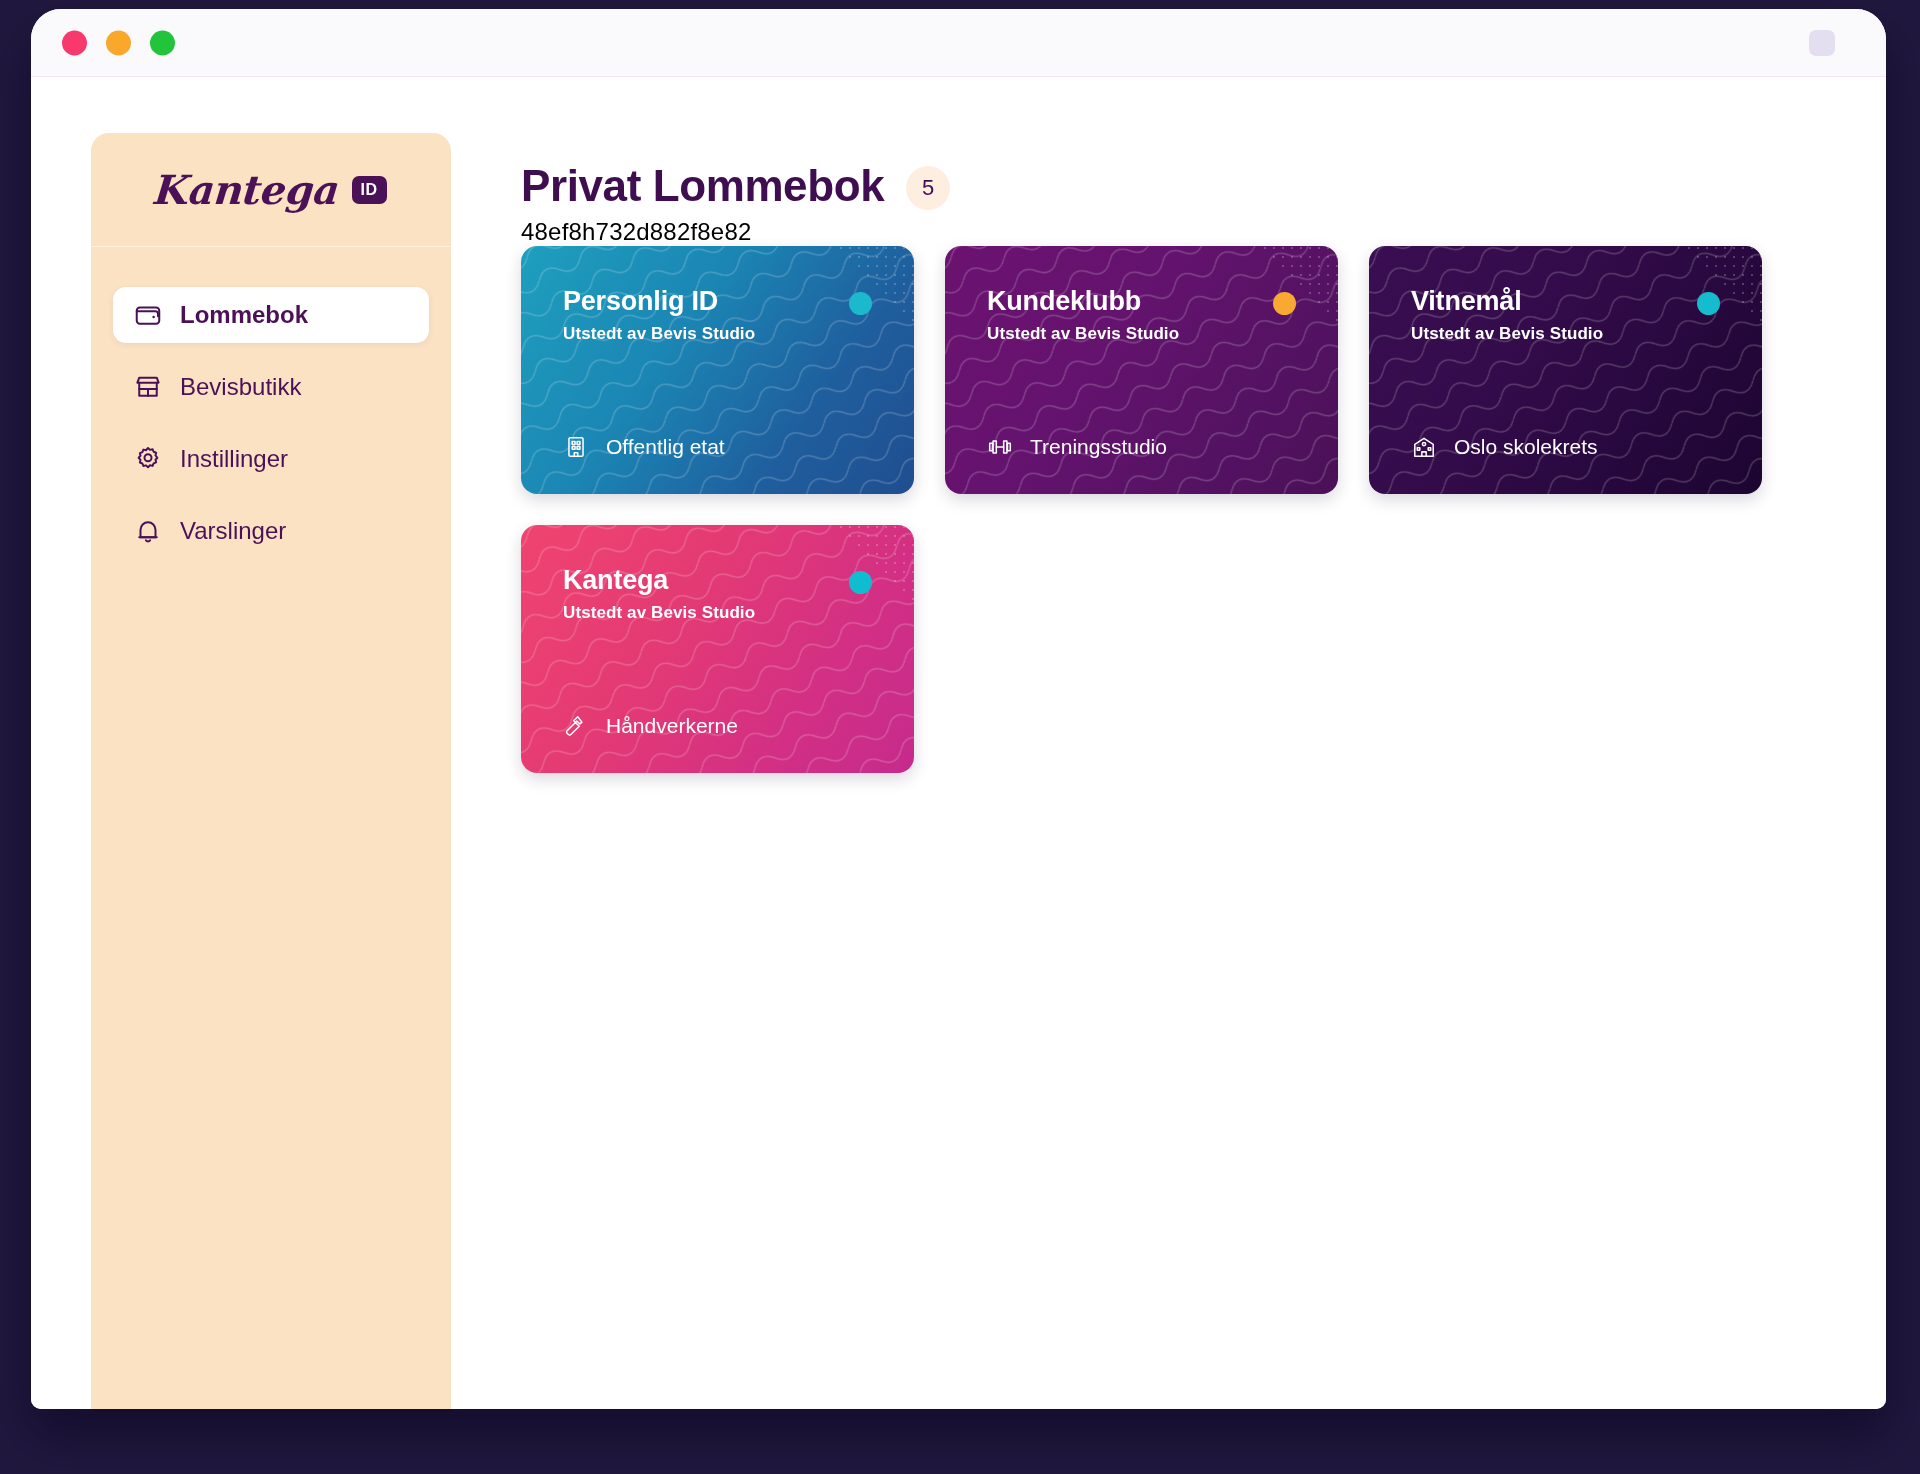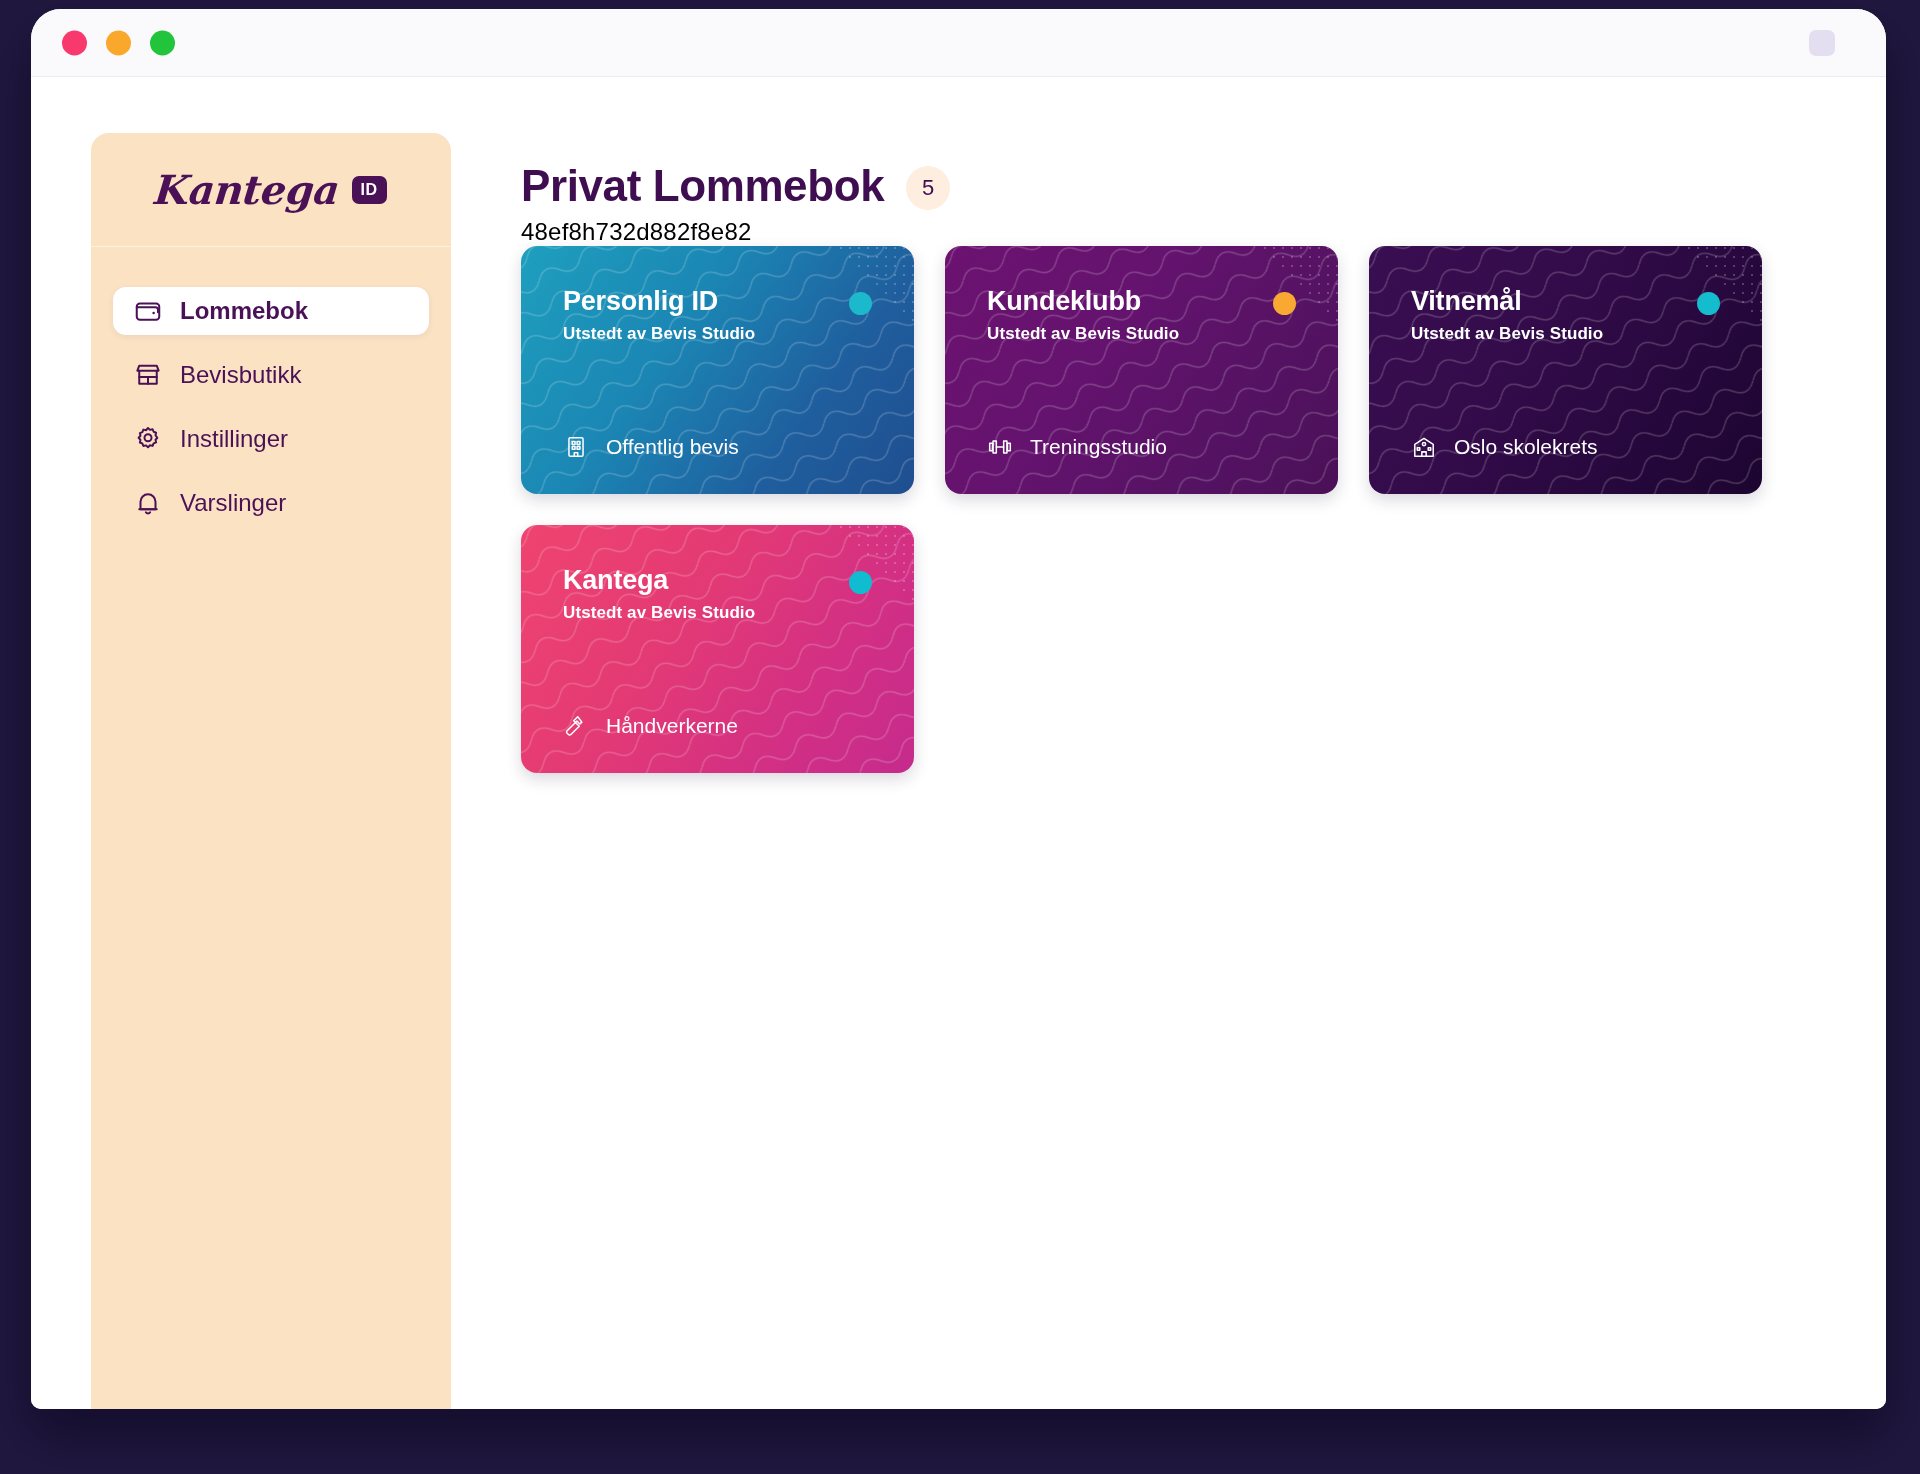--- a/index.html
+++ b/index.html
@@ -106,21 +106,21 @@
     border-radius: 7px;
     letter-spacing: 0.5px;
   }
 
   .nav { padding: 40px 22px 0 22px; }
 
   .nav-item {
     display: flex;
     align-items: center;
     gap: 17px;
-    height: 48px;
+    height: 56px;
     padding: 0 20px;
     border-radius: 13px;
     color: #4a1157;
     font-size: 24px;
     margin-bottom: 16px;
     cursor: pointer;
   }
   .nav-item.active {
     background: #ffffff;
     font-weight: bold;
@@ -366,21 +366,21 @@
               <span>
                 <svg class="foot-icon" viewBox="0 0 24 24" fill="none" stroke="#ffffff" stroke-width="1.4" stroke-linecap="round" stroke-linejoin="round">
                   <rect x="5.5" y="3.5" width="13" height="17" rx="1.2"></rect>
                   <rect x="8.5" y="7" width="2.6" height="2.6"></rect>
                   <rect x="13" y="7" width="2.6" height="2.6"></rect>
                   <rect x="8.5" y="11.5" width="2.6" height="2.6"></rect>
                   <rect x="13" y="11.5" width="2.6" height="2.6"></rect>
                   <path d="M10.4 20.5v-3.2h3.2v3.2"></path>
                 </svg>
               </span>
-              <span>Offentlig bevis</span>
+              <span>Offentlig etat</span>
             </div>
           </div>
 
           <div class="card purple">
             <svg class="waves" viewBox="0 0 393 248" preserveAspectRatio="none">
               <rect width="393" height="248" fill="url(#w1)"></rect>
             </svg>
             <svg class="speckle" viewBox="0 0 120 120">
               <path d="M40 0 H120 V80 Z" fill="url(#s1)"></path>
             </svg>

